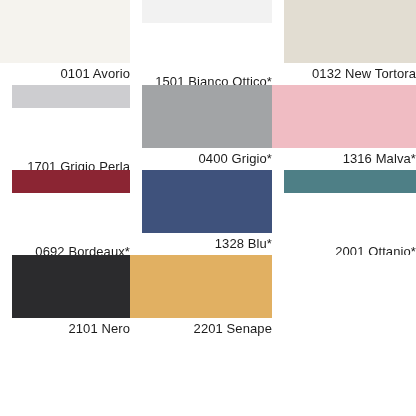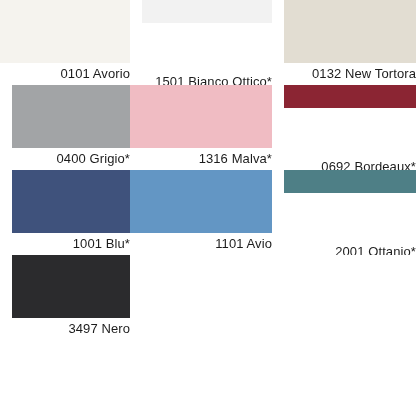--- a/index.html
+++ b/index.html
@@ -77,48 +77,52 @@
     </div>
     <div class="swatch-cell col-1">
       <div class="chip" style="background: rgb(242, 242, 242);"></div>
       <div class="chip-label">1501 Bianco Ottico*</div>
     </div>
     <div class="swatch-cell col-2">
       <div class="chip" style="background: rgb(226, 221, 210);"></div>
       <div class="chip-label">0132 New Tortora</div>
     </div>
 
+    <div class="swatch-cell col-1">
+      <div class="chip" style="background: rgb(205, 205, 208);"></div>
+      <div class="chip-label">1701 Grigio Perla</div>
+    </div>
     <div class="swatch-cell col-2">
       <div class="chip" style="background: rgb(162, 164, 166);"></div>
       <div class="chip-label">0400 Grigio*</div>
     </div>
 
     <div class="swatch-cell col-0">
       <div class="chip" style="background: rgb(240, 188, 195);"></div>
       <div class="chip-label">1316 Malva*</div>
     </div>
     <div class="swatch-cell col-1">
       <div class="chip" style="background: rgb(139, 37, 51);"></div>
       <div class="chip-label">0692 Bordeaux*</div>
     </div>
     <div class="swatch-cell col-2">
       <div class="chip" style="background: rgb(63, 82, 124);"></div>
-      <div class="chip-label">1001 Blu*</div>
+      <div class="chip-label">1328 Blu*</div>
     </div>
 
-    <div class="swatch-cell col-0">
-      <div class="chip" style="background: rgb(99, 150, 196);"></div>
-      <div class="chip-label">1101 Avio</div>
-    </div>
     <div class="swatch-cell col-1">
       <div class="chip" style="background: rgb(78, 127, 134);"></div>
       <div class="chip-label">2001 Ottanio*</div>
     </div>
     <div class="swatch-cell col-2">
       <div class="chip" style="background: rgb(43, 43, 45);"></div>
-      <div class="chip-label">3497 Nero</div>
+      <div class="chip-label">2101 Nero</div>
     </div>
 
+    <div class="swatch-cell col-0">
+      <div class="chip" style="background: rgb(225, 176, 98);"></div>
+      <div class="chip-label">2201 Senape</div>
+    </div>
     <div class="swatch-cell col-1 empty-cell"></div>
     <div class="swatch-cell col-2 empty-cell"></div>
 
   </div>
 </div>
 
 </body></html>

